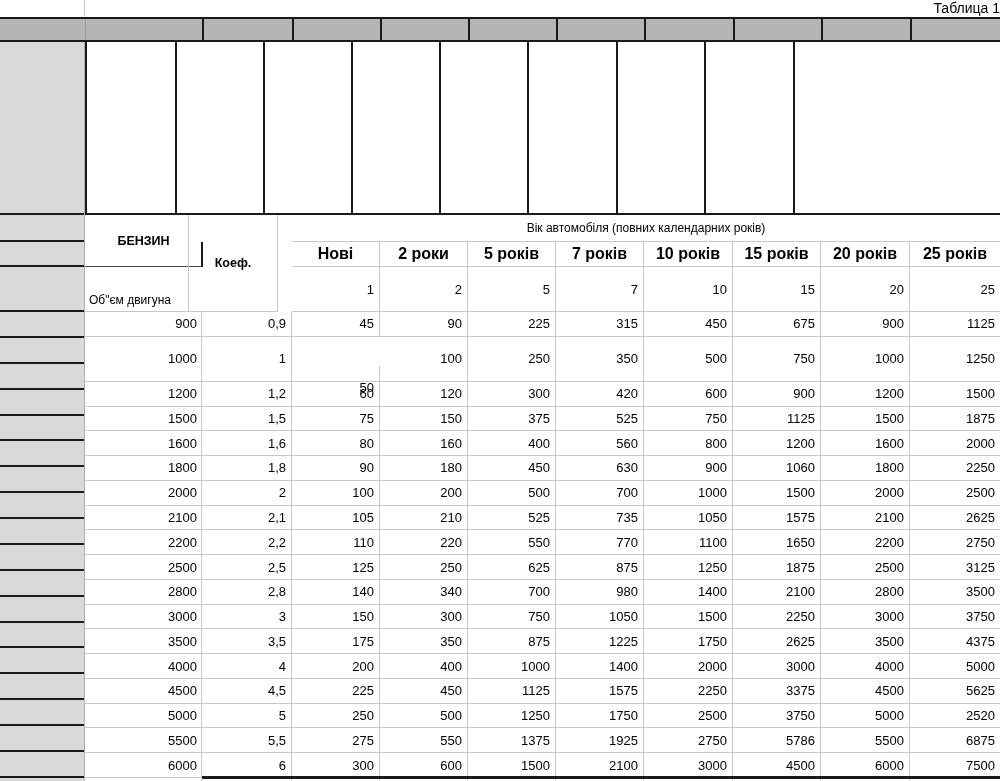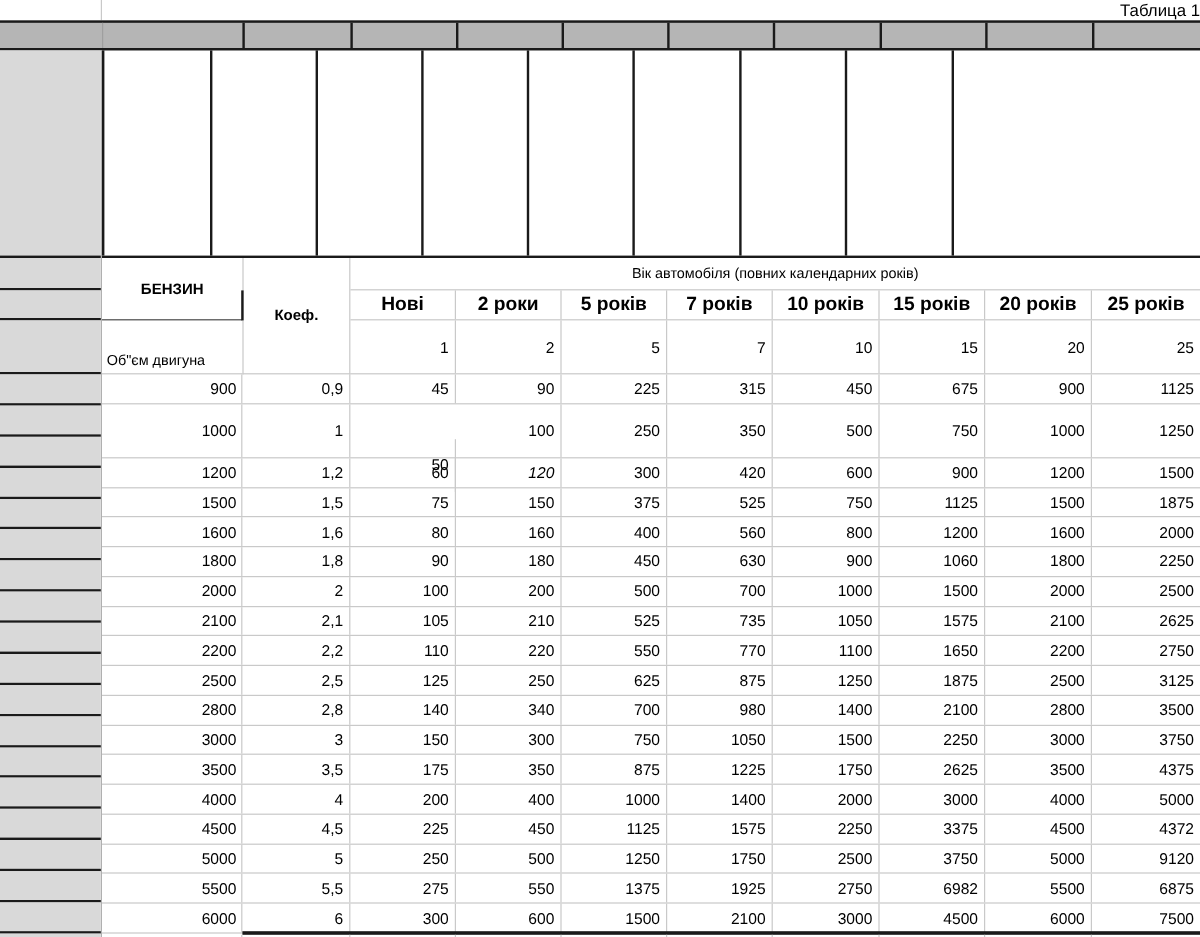--- a/index.html
+++ b/index.html
@@ -30,21 +30,21 @@
     display:flex; border-bottom:2px solid #1a1a1a; }
   .desc-cell { width:117px; height:100%; padding:4px 3px 0 3px;
     font-family:"Liberation Serif", serif; font-size:15px; line-height:23px;
     text-align:justify; }
   .tall-cell { height:100%; border-left:2px solid #1a1a1a; }
 
   
   .benzin { position:absolute; left:85px; top:215px; width:117px; height:52px;
     display:flex; align-items:center; justify-content:center;
     font-weight:bold; font-size:12.5px; border-bottom:1px solid #4a4a4a; }
-  .koef { position:absolute; left:202px; top:215px; width:90px; height:97px;
+  .koef { position:absolute; left:188px; top:215px; width:90px; height:97px;
     display:flex; align-items:center; justify-content:center;
     font-weight:bold; font-size:12.5px;
     border-left:1px solid #c9c9c9; border-right:1px solid #c9c9c9; border-bottom:1px solid #c9c9c9; }
   .koef-notch { position:absolute; left:201px; top:242px; width:2px; height:25px; background:#1a1a1a; }
   .vik { position:absolute; left:292px; top:215px; width:708px; height:27px;
     display:flex; align-items:center; justify-content:center;
     font-size:12px; border-bottom:1px solid #c9c9c9; }
   .ageheads { position:absolute; left:292px; top:242px; width:708px; height:25px;
     display:flex; border-bottom:1px solid #c9c9c9; }
   .ageheads .ac { height:100%; display:flex; align-items:center; justify-content:center;
@@ -164,21 +164,21 @@
         <div class="dcell value" style="width: 88px;">350</div>
         <div class="dcell value" style="width: 89px;">500</div>
         <div class="dcell value" style="width: 88px;">750</div>
         <div class="dcell value" style="width: 89px;">1000</div>
         <div class="dcell value" style="width: 90px;">1250</div>
       </div>
       <div class="drow">
         <div class="dcell engine" style="width: 117px;">1200</div>
         <div class="dcell coef" style="width: 90px;">1,2</div>
         <div class="dcell value" style="width: 88px;">60</div>
-        <div class="dcell value" style="width: 88px; font-style: italic;">120</div>
+        <div class="dcell value" style="width: 88px;">120</div>
         <div class="dcell value" style="width: 88px;">300</div>
         <div class="dcell value" style="width: 88px;">420</div>
         <div class="dcell value" style="width: 89px;">600</div>
         <div class="dcell value" style="width: 88px;">900</div>
         <div class="dcell value" style="width: 89px;">1200</div>
         <div class="dcell value" style="width: 90px;">1500</div>
       </div>
       <div class="drow">
         <div class="dcell engine" style="width: 117px;">1500</div>
         <div class="dcell coef" style="width: 90px;">1,5</div>
@@ -314,43 +314,43 @@
       <div class="drow">
         <div class="dcell engine" style="width: 117px;">4500</div>
         <div class="dcell coef" style="width: 90px;">4,5</div>
         <div class="dcell value" style="width: 88px;">225</div>
         <div class="dcell value" style="width: 88px;">450</div>
         <div class="dcell value" style="width: 88px;">1125</div>
         <div class="dcell value" style="width: 88px;">1575</div>
         <div class="dcell value" style="width: 89px;">2250</div>
         <div class="dcell value" style="width: 88px;">3375</div>
         <div class="dcell value" style="width: 89px;">4500</div>
-        <div class="dcell value" style="width: 90px;">4372</div>
+        <div class="dcell value" style="width: 90px;">5625</div>
       </div>
       <div class="drow">
         <div class="dcell engine" style="width: 117px;">5000</div>
         <div class="dcell coef" style="width: 90px;">5</div>
         <div class="dcell value" style="width: 88px;">250</div>
         <div class="dcell value" style="width: 88px;">500</div>
         <div class="dcell value" style="width: 88px;">1250</div>
         <div class="dcell value" style="width: 88px;">1750</div>
         <div class="dcell value" style="width: 89px;">2500</div>
         <div class="dcell value" style="width: 88px;">3750</div>
         <div class="dcell value" style="width: 89px;">5000</div>
-        <div class="dcell value" style="width: 90px;">9120</div>
+        <div class="dcell value" style="width: 90px;">2520</div>
       </div>
       <div class="drow">
         <div class="dcell engine" style="width: 117px;">5500</div>
         <div class="dcell coef" style="width: 90px;">5,5</div>
         <div class="dcell value" style="width: 88px;">275</div>
         <div class="dcell value" style="width: 88px;">550</div>
         <div class="dcell value" style="width: 88px;">1375</div>
         <div class="dcell value" style="width: 88px;">1925</div>
         <div class="dcell value" style="width: 89px;">2750</div>
-        <div class="dcell value" style="width: 88px;">6982</div>
+        <div class="dcell value" style="width: 88px;">5786</div>
         <div class="dcell value" style="width: 89px;">5500</div>
         <div class="dcell value" style="width: 90px;">6875</div>
       </div>
       <div class="drow">
         <div class="dcell engine" style="width: 117px;">6000</div>
         <div class="dcell coef" style="width: 90px;">6</div>
         <div class="dcell value" style="width: 88px;">300</div>
         <div class="dcell value" style="width: 88px;">600</div>
         <div class="dcell value" style="width: 88px;">1500</div>
         <div class="dcell value" style="width: 88px;">2100</div>

